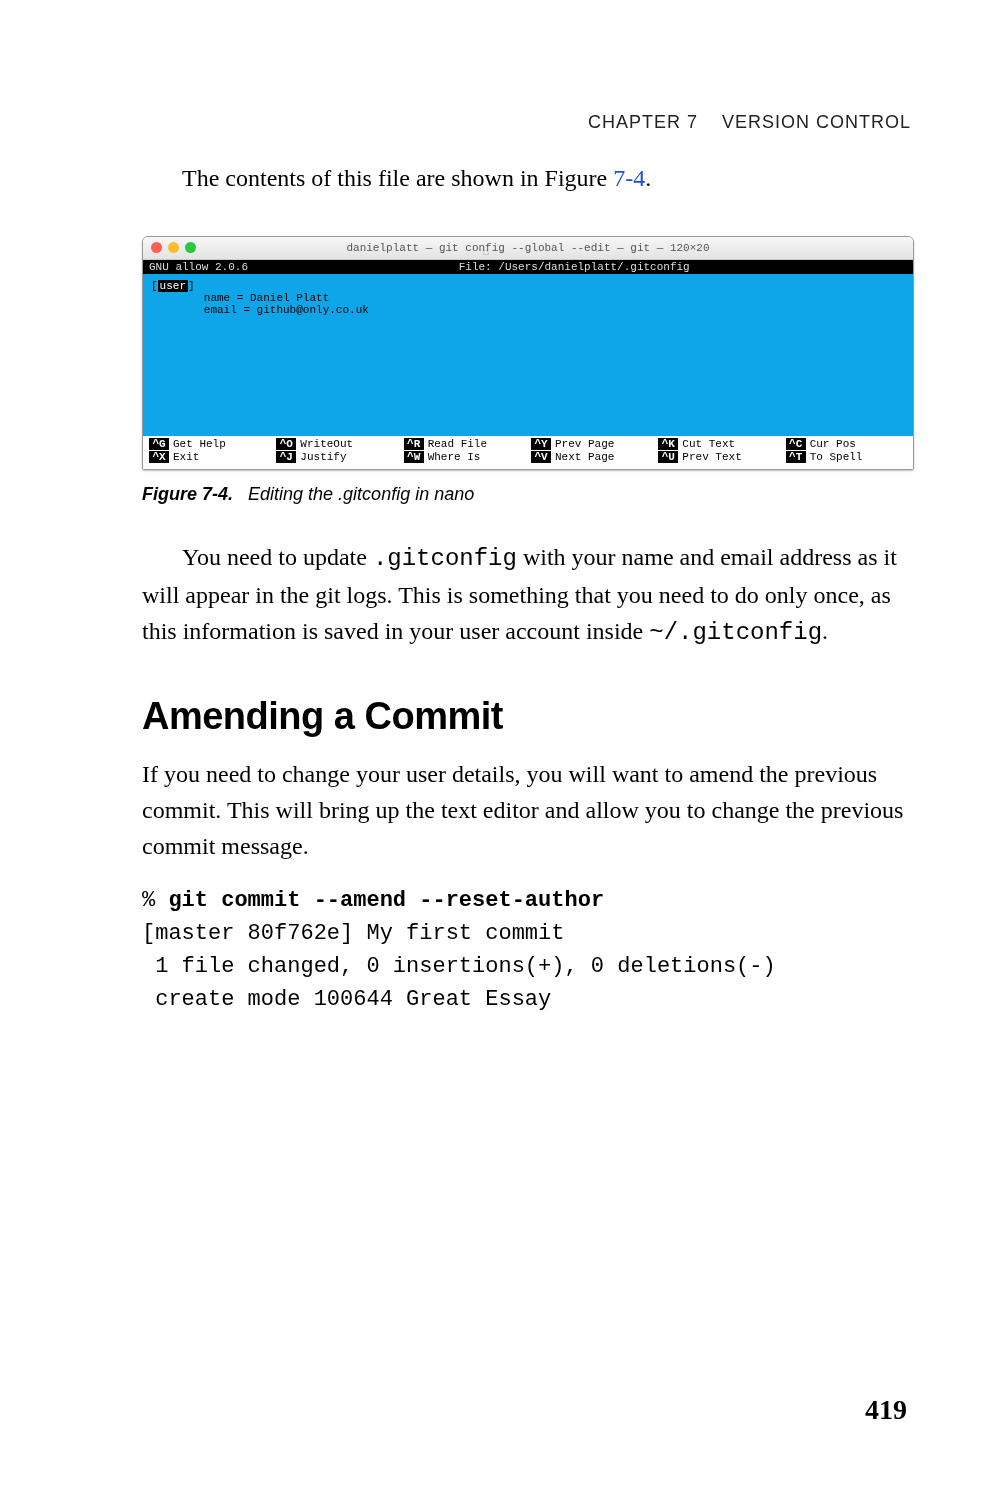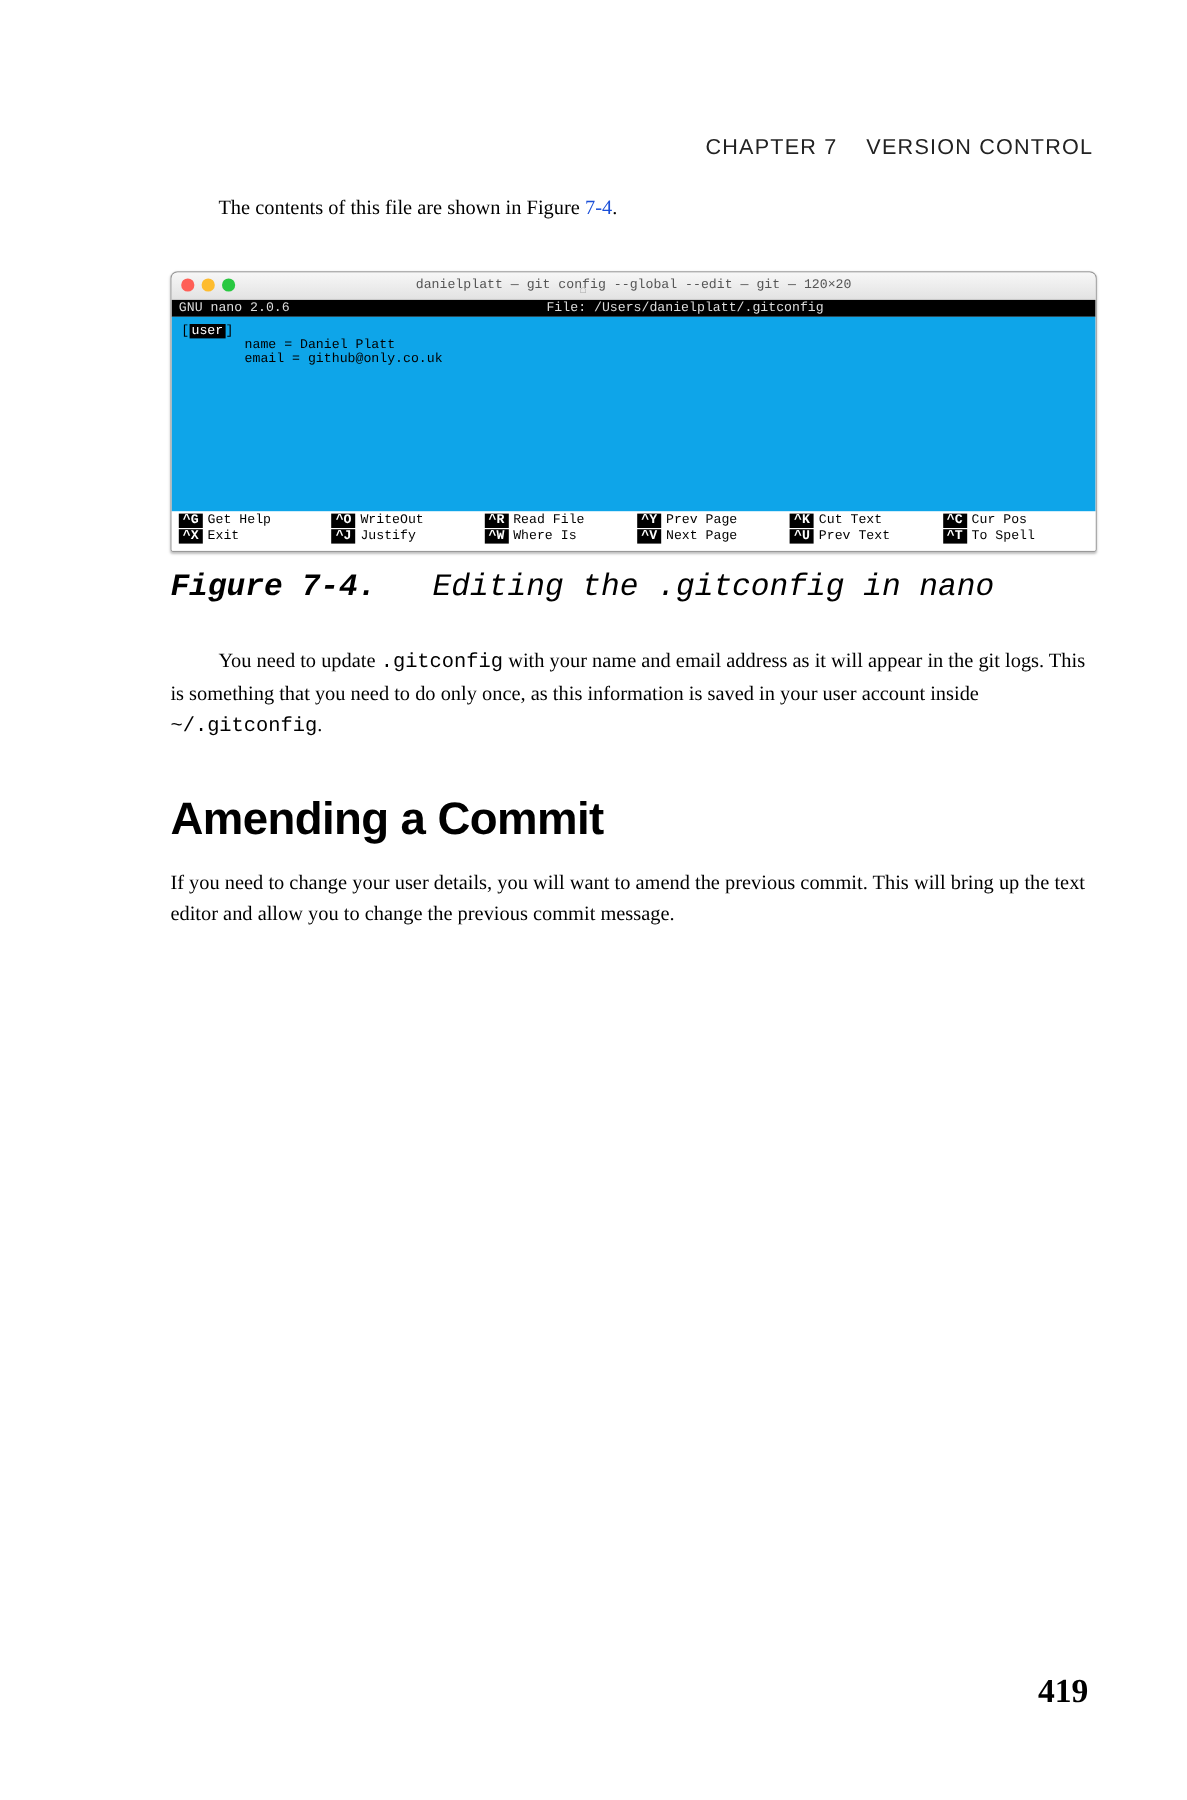--- a/index.html
+++ b/index.html
@@ -21,29 +21,29 @@
     position: absolute;
     top: 112px;
     right: 110px;
     font-family: Arial, Helvetica, sans-serif;
     font-size: 18px;
     letter-spacing: 1px;
     color: #222;
   }
   .running-head .ch { margin-right: 18px; }
   .body-text {
-    font-size: 17px;
+    font-size: 24px;
     line-height: 1.5;
     margin: 0 0 20px 0;
   }
   .body-text.first-indent { text-indent: 40px; }
   a.figref { color: #1a4fd8; text-decoration: none; }
   .fig-caption {
-    font-family: Liberation Mono, monospace;
-    font-size: 26px;
+    font-family: Liberation Sans, sans-serif;
+    font-size: 18px;
     margin: 14px 0 34px 0;
   }
   .fig-caption .fignum { font-weight: bold; font-style: italic; }
   .fig-caption .figtxt { font-style: italic; }
   .section-head {
     font-family: Arial, Helvetica, sans-serif;
     font-weight: 800;
     font-size: 38px;
     margin: 44px 0 18px 0;
     letter-spacing: -0.5px;
@@ -129,21 +129,21 @@
     <div class="titlebar">
       <div class="dots">
         <div class="dot r"></div>
         <div class="dot y"></div>
         <div class="dot g"></div>
       </div>
       <span class="home">⌂</span>
       <span>danielplatt — git config --global --edit — git — 120×20</span>
     </div>
     <div class="headerbar">
-      <span>GNU nano 2.0.6</span>
+      <span>GNU allow 2.0.6</span>
       <span>File: /Users/danielplatt/.gitconfig</span>
       <span style="visibility:hidden">.</span>
     </div>
     <div class="content">
       <div class="ln"><span>[</span><span class="sect">user</span><span>]</span></div>
       <div class="ln">        name = Daniel Platt</div>
       <div class="ln">        email = github@only.co.uk</div>
     </div>
     <div class="shortcuts">
       <div class="sc">
@@ -203,15 +203,19 @@
   </p>
 
   <p class="body-text first-indent">
     <span>You need to update </span><span class="inline-code">.gitconfig</span><span> with your name and email address as it will appear in the git logs. This is something that you need to do only once, as this information is saved in your user account inside </span><span class="inline-code">~/.gitconfig</span><span>.</span>
   </p>
 
   <h2 class="section-head">Amending a Commit</h2>
 
   <p class="body-text">If you need to change your user details, you will want to amend the previous commit. This will bring up the text editor and allow you to change the previous commit message.</p>
 
+  <div class="codeblock"><span>% </span><span class="cmd">git commit --amend --reset-author</span>
+<span>[master 80f762e] My first commit</span>
+<span> 1 file changed, 0 insertions(+), 0 deletions(-)</span>
+<span> create mode 100644 Great Essay</span></div>
 
   <div class="page-num">419</div>
 </div>
 
 </body></html>

